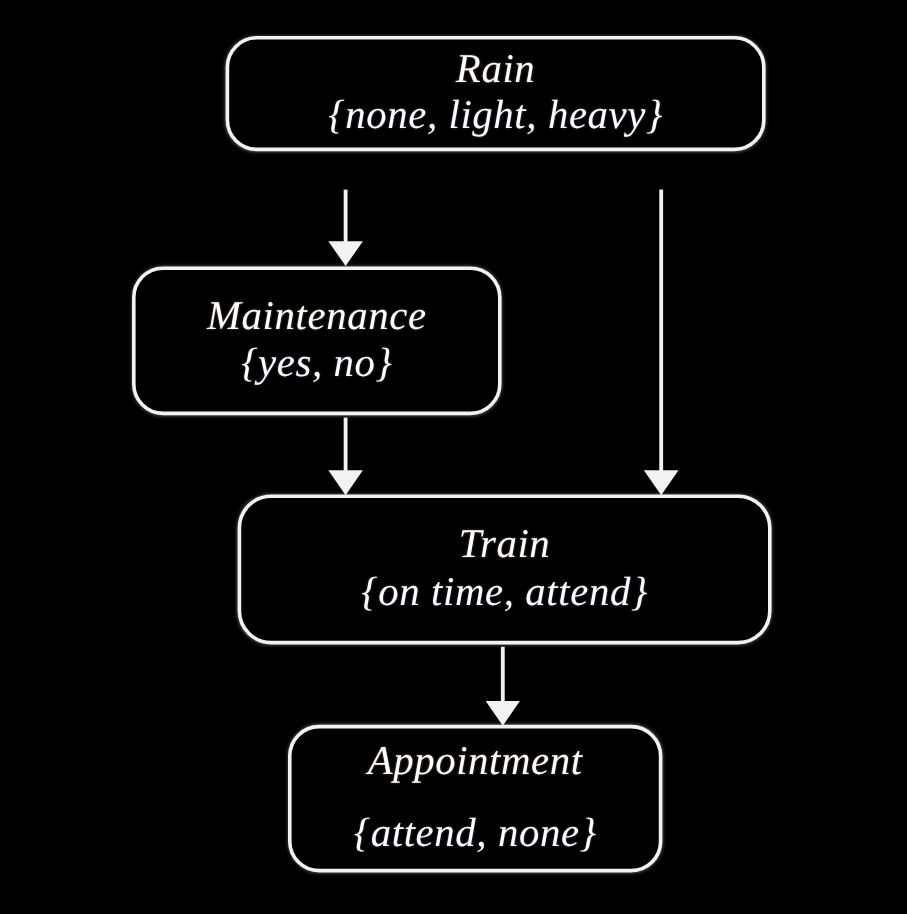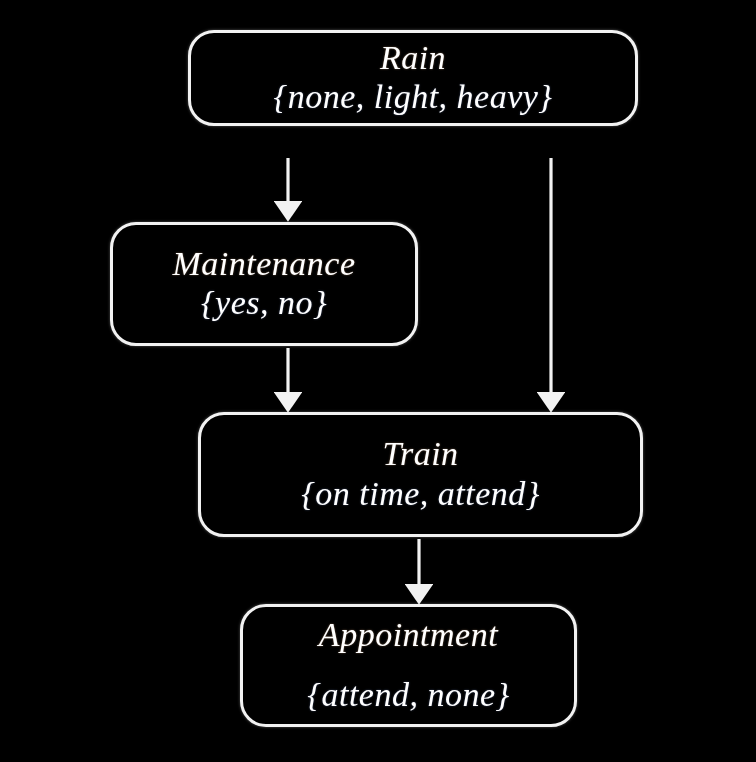--- a/index.html
+++ b/index.html
@@ -55,22 +55,22 @@
     font-style: italic;
     font-size: 34px;
     line-height: 1.12;
     letter-spacing: 0.5px;
     text-shadow: 0 0 2px rgba(150,180,255,0.4);
     white-space: nowrap;
     margin-top: 2px;
   }
   #node-rain    { left: 188px; top: 30px;  width: 450px; height: 96px; }
   #node-maint   { left: 94px;  top: 222px; width: 308px; height: 124px; margin-left: 16px; }
-  #node-train   { left: 198px; top: 412px; width: 445px; height: 125px; }
-  #node-appt    { left: 240px; top: 604px; width: 337px; height: 123px; gap: 21px; }
+  #node-train   { left: 198px; top: 412px; width: 445px; height: 125px; border-radius: 28px; }
+  #node-appt    { left: 240px; top: 604px; width: 312px; height: 123px; gap: 21px; }
 </style>
 </head>
 <body>
 
 <div id="canvas">
 
   <svg id="edge-layer" width="756" height="762" viewBox="0 0 756 762" xmlns="http://www.w3.org/2000/svg">
     <defs>
       <marker id="arrowhead" markerWidth="9" markerHeight="9" refX="2.2" refY="4.5" orient="auto" markerUnits="strokeWidth">
         <path d="M 0 0 L 6.5 4.5 L 0 9 z" fill="#f2f2f2"></path>

